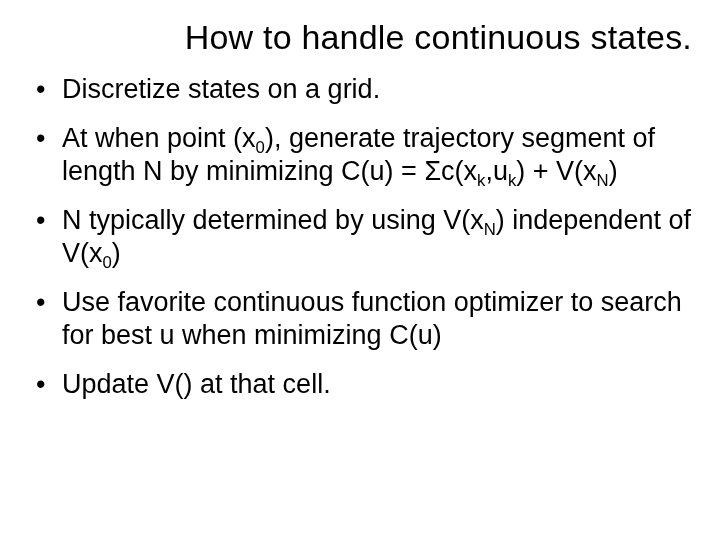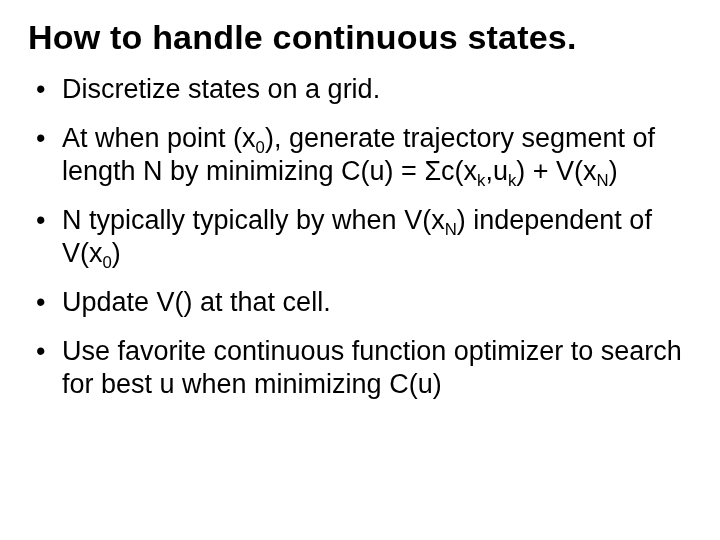--- a/index.html
+++ b/index.html
@@ -13,23 +13,23 @@
     overflow: hidden;
   }
   .slide {
     box-sizing: border-box;
     width: 720px;
     height: 540px;
     padding: 18px 28px 18px 28px;
   }
   .title {
     font-size: 34px;
-    text-align: left;
+    text-align: right;
     margin: 0 0 14px 0;
-    font-weight: 700;
+    font-weight: 400;
     letter-spacing: 0.2px;
   }
   ul.bullets {
     list-style: none;
     margin: 0;
     padding: 0;
   }
   ul.bullets > li {
     font-size: 27px;
     line-height: 1.22;
@@ -62,25 +62,25 @@
       <span>Discretize states on a grid.</span>
     </li>
 
     <li>
       <span>At when point (x</span><sub>0</sub><span>), generate trajectory segment of length N by minimizing C(u) = Σc(x</span><sub>k</sub><span>,u</span><sub>k</sub><span>) + V(x</span><sub>N</sub><span>)</span>
     </li>
 
 
 
     <li>
-      <span>N typically typically by when V(x</span><sub>N</sub><span>) independent of V(x</span><sub>0</sub><span>)</span>
+      <span>N typically determined by using V(x</span><sub>N</sub><span>) independent of V(x</span><sub>0</sub><span>)</span>
+    </li>
+
+    <li>
+      <span>Use favorite continuous function optimizer to search for best u when minimizing C(u)</span>
     </li>
 
     <li>
       <span>Update V() at that cell.</span>
     </li>
 
-    <li>
-      <span>Use favorite continuous function optimizer to search for best u when minimizing C(u)</span>
-    </li>
-
   </ul>
 </div>
 
 </body></html>

